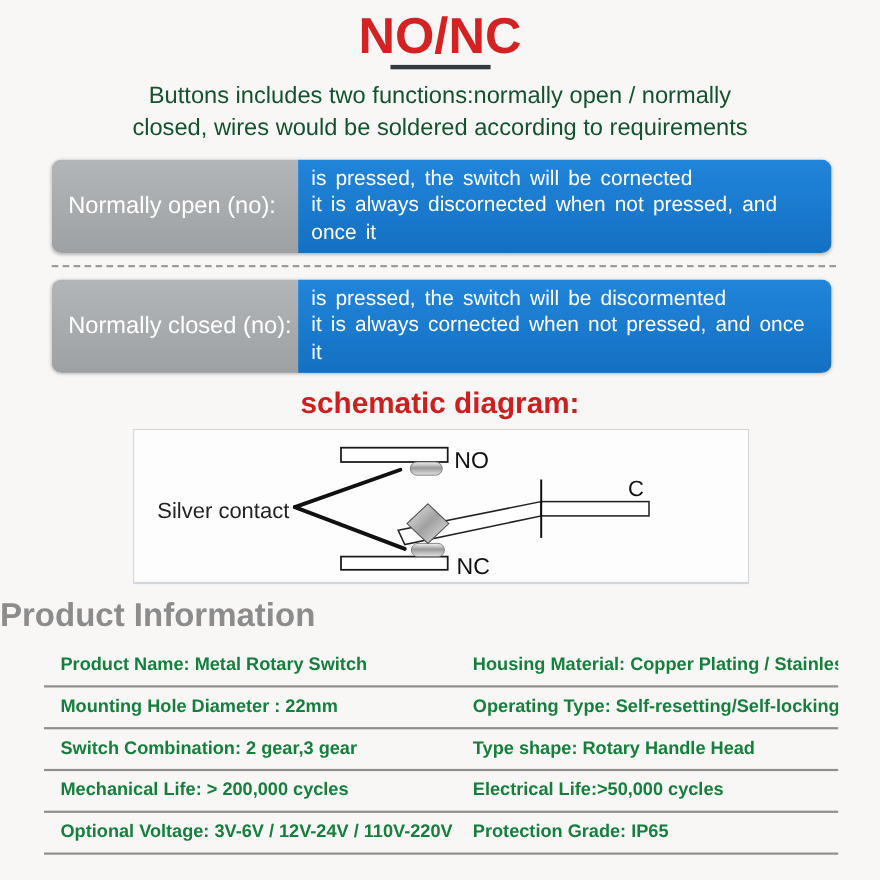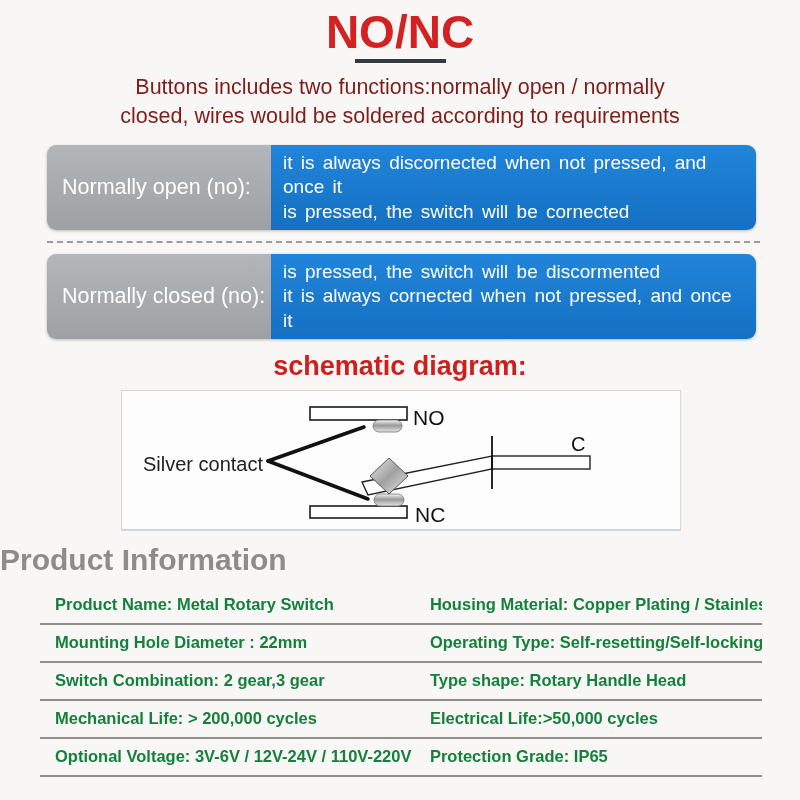--- a/index.html
+++ b/index.html
@@ -22,21 +22,21 @@
     line-height:1.05;
   }
   .title-underline{
     width:91px;height:4px;
     background:#333a42;
     margin:3px auto 0 auto;
   }
   .subtitle{
     margin-top:10px;
     text-align:center;
-    color:#7f1d1d;
+    color:#14532d;
     font-size:21.5px;
     line-height:1.32;
   }
 
   
   .banner{
     display:flex;
     width:709px;
     margin-left:47px;
     min-height:58px;
@@ -132,22 +132,22 @@
   <div class="title-underline"></div>
 
   <div class="subtitle">
     <div>Buttons includes two functions:normally open / normally</div>
     <div>closed, wires would be soldered according to requirements</div>
   </div>
 
   <div class="banner banner-1">
     <div class="banner-label">Normally open (no):</div>
     <div class="banner-text">
+      <div>is  pressed,  the  switch  will  be  cornected</div>
       <div>it is  always discornected when not pressed, and  once  it</div>
-      <div>is  pressed,  the  switch  will  be  cornected</div>
     </div>
   </div>
 
   <div class="dashed-divider"></div>
 
   <div class="banner banner-2">
     <div class="banner-label">Normally closed (no):</div>
     <div class="banner-text">
       <div>is  pressed,  the  switch  will  be discormented</div>
       <div>it  is always cornected  when  not  pressed, and  once  it</div>

